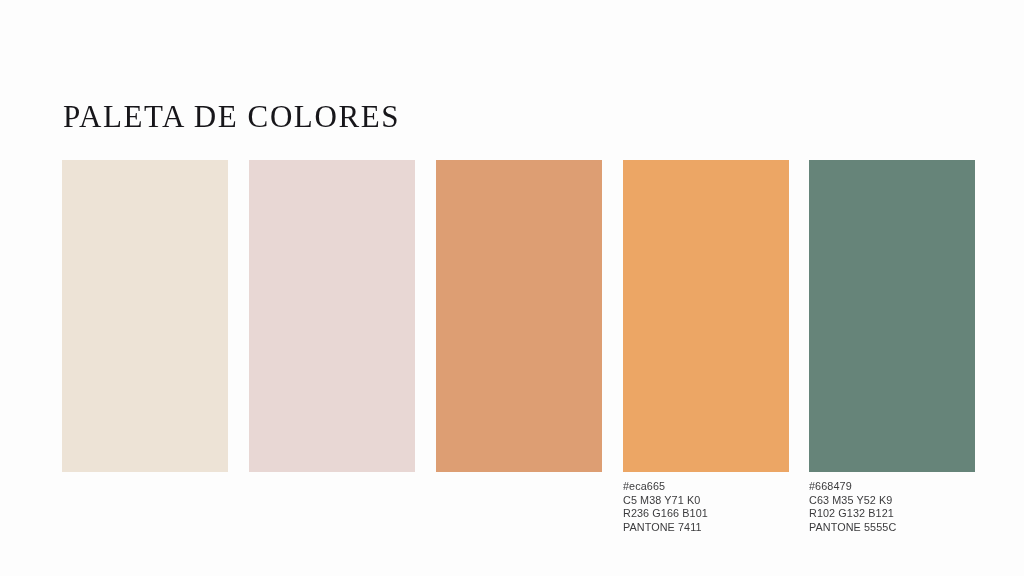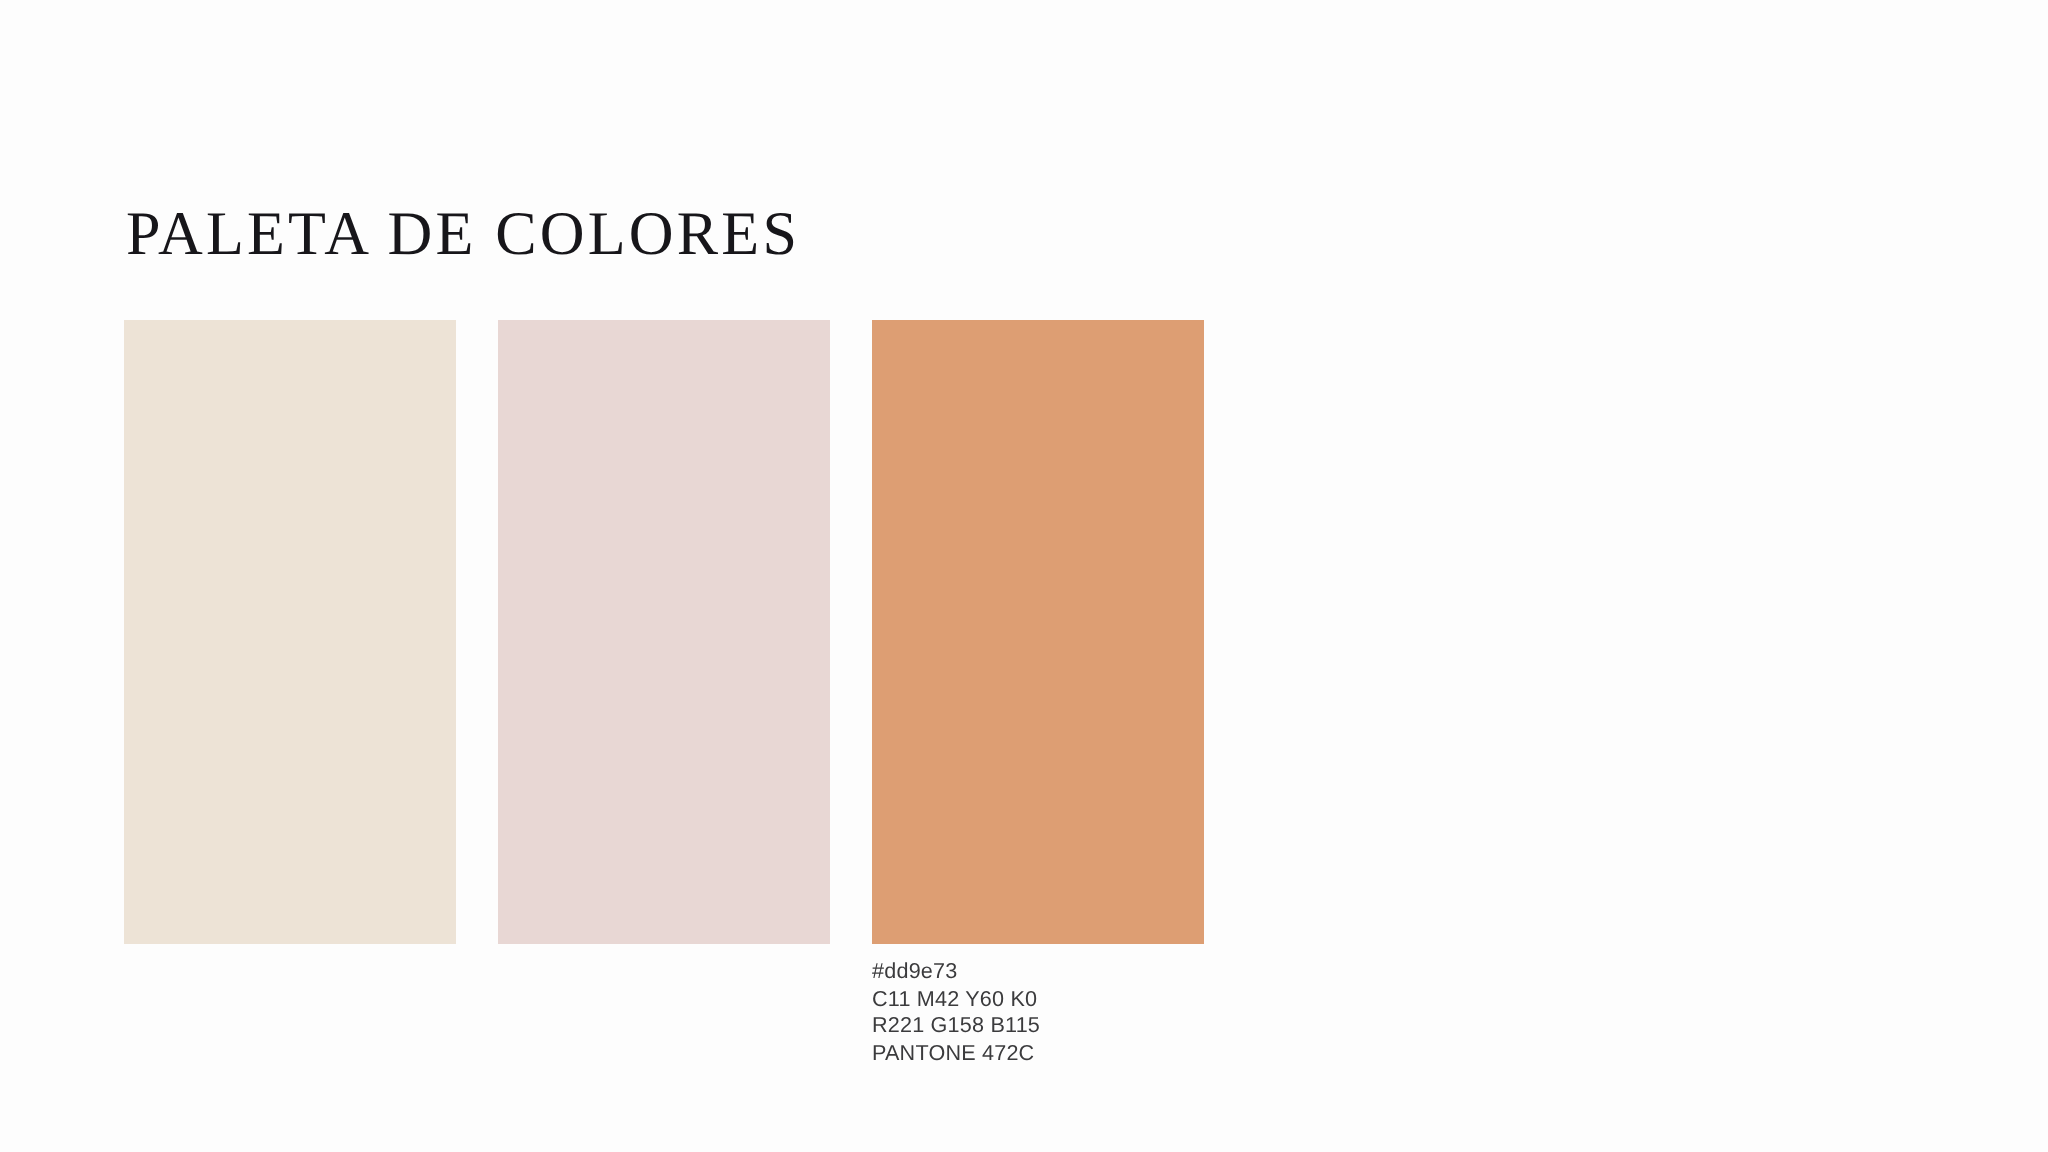--- a/index.html
+++ b/index.html
@@ -84,24 +84,36 @@
     <div class="swatch-col c0">
       <div class="swatch-chip" style="background: rgb(237, 227, 214);"></div>
     </div>
 
     <div class="swatch-col c1">
       <div class="swatch-chip" style="background: rgb(232, 215, 212);"></div>
     </div>
 
     <div class="swatch-col c2">
       <div class="swatch-chip" style="background: rgb(221, 158, 115);"></div>
+    </div>
+
+    <div class="swatch-col c3">
+      <div class="swatch-chip" style="background: rgb(236, 166, 101);"></div>
       <div class="swatch-info" style="color: rgb(59, 59, 61);">
-        <span class="line hex">#dd9e73</span>
-        <span class="line">C11 M42 Y60 K0</span>
-        <span class="line">R221 G158 B115</span>
-        <span class="line">PANTONE 472C</span>
+        <span class="line hex">#eca665</span>
+        <span class="line">C5 M38 Y71 K0</span>
+        <span class="line">R236 G166 B101</span>
+        <span class="line">PANTONE 7411</span>
       </div>
     </div>
 
-
+    <div class="swatch-col c4">
+      <div class="swatch-chip" style="background: rgb(102, 132, 121);"></div>
+      <div class="swatch-info" style="color: rgb(59, 59, 61);">
+        <span class="line hex">#668479</span>
+        <span class="line">C63 M35 Y52 K9</span>
+        <span class="line">R102 G132 B121</span>
+        <span class="line">PANTONE 5555C</span>
+      </div>
+    </div>
 
   </div>
 </div>
 
 </body></html>

